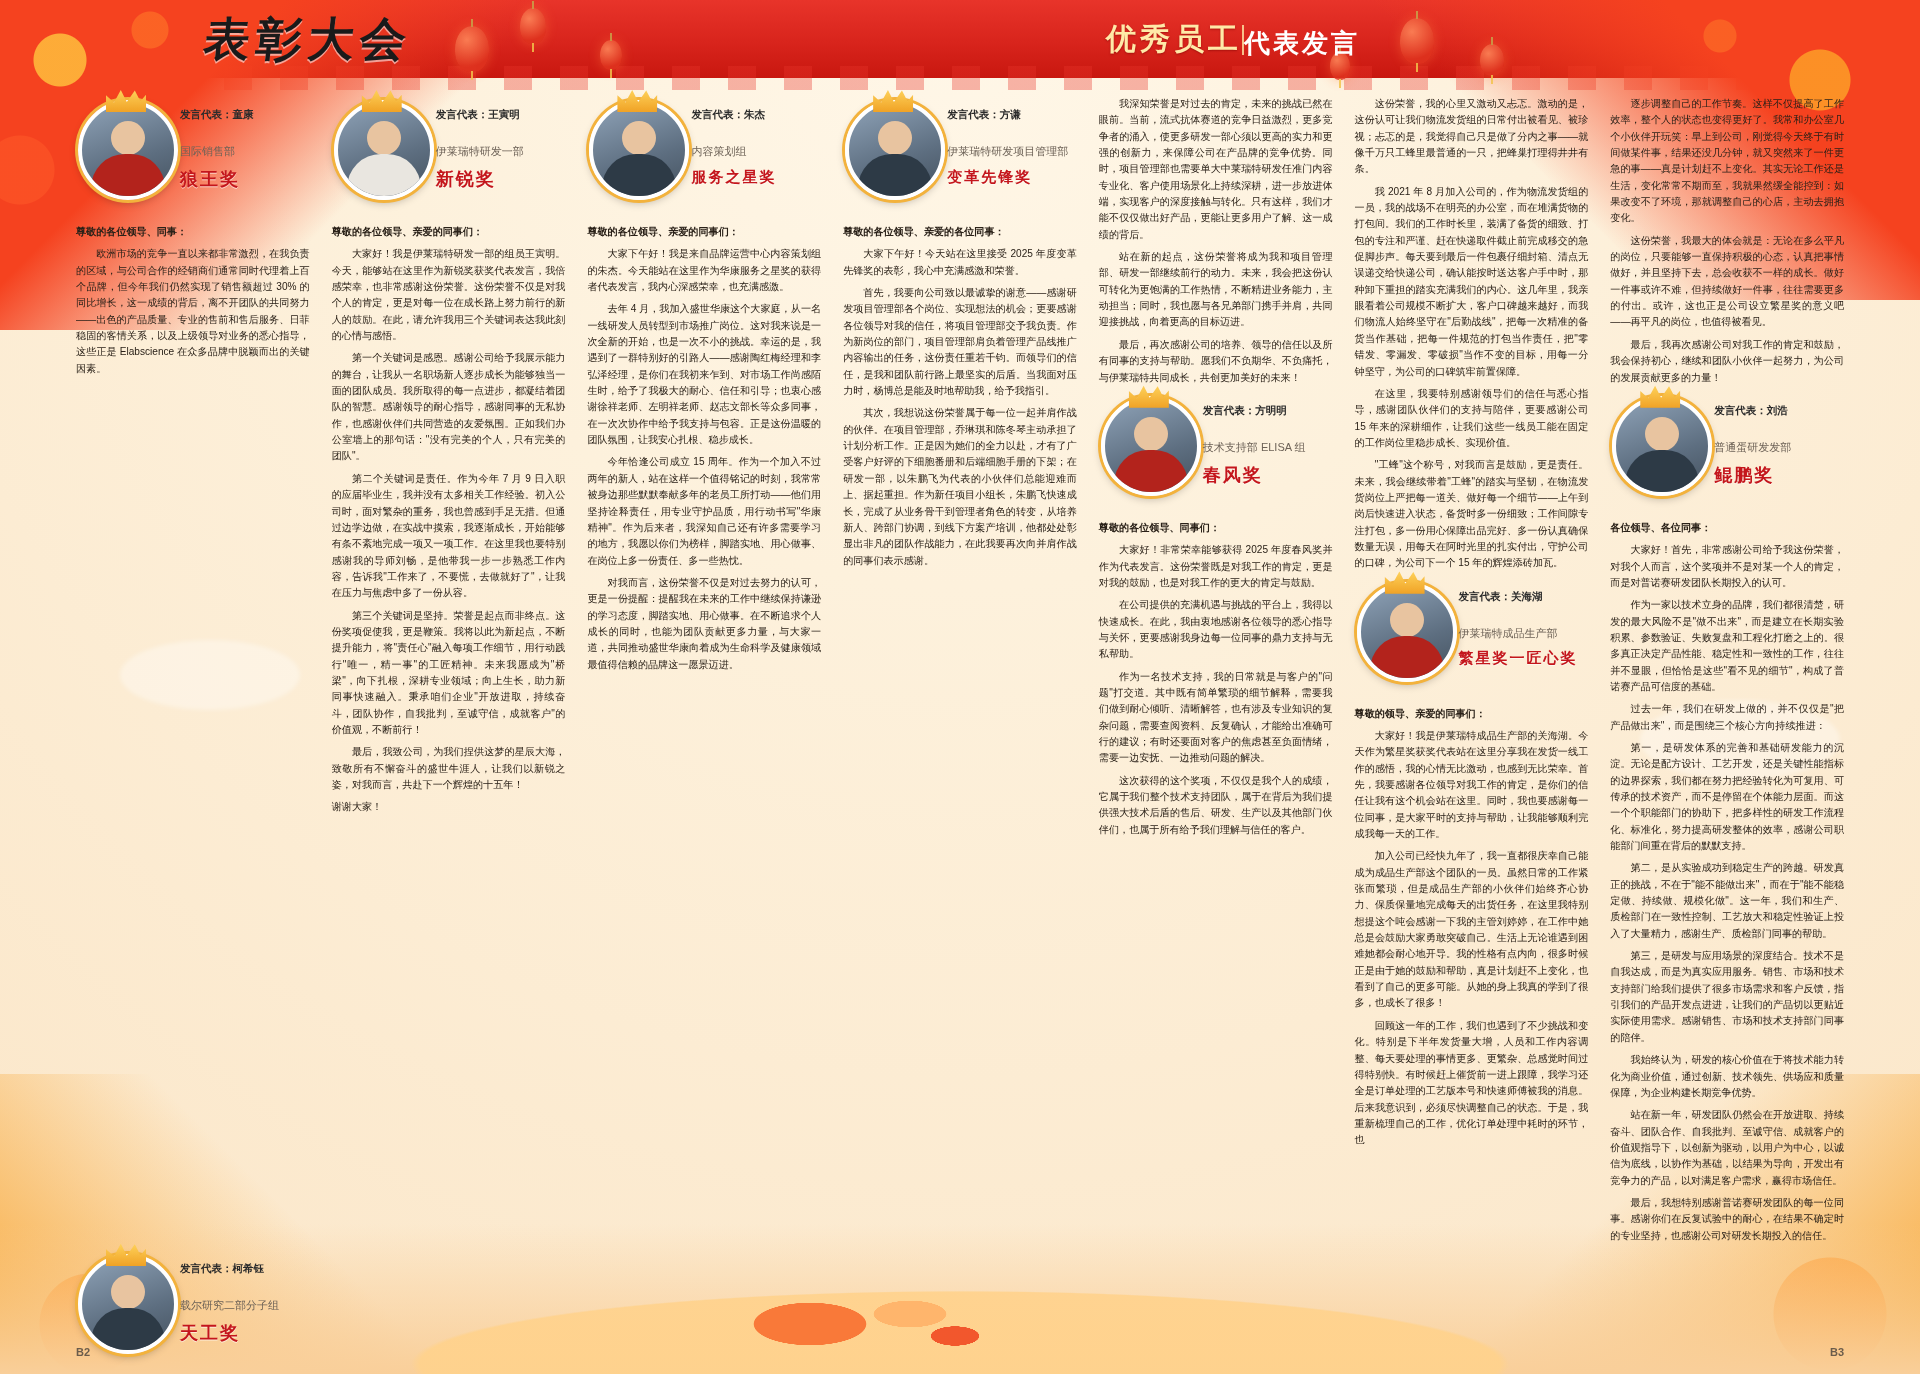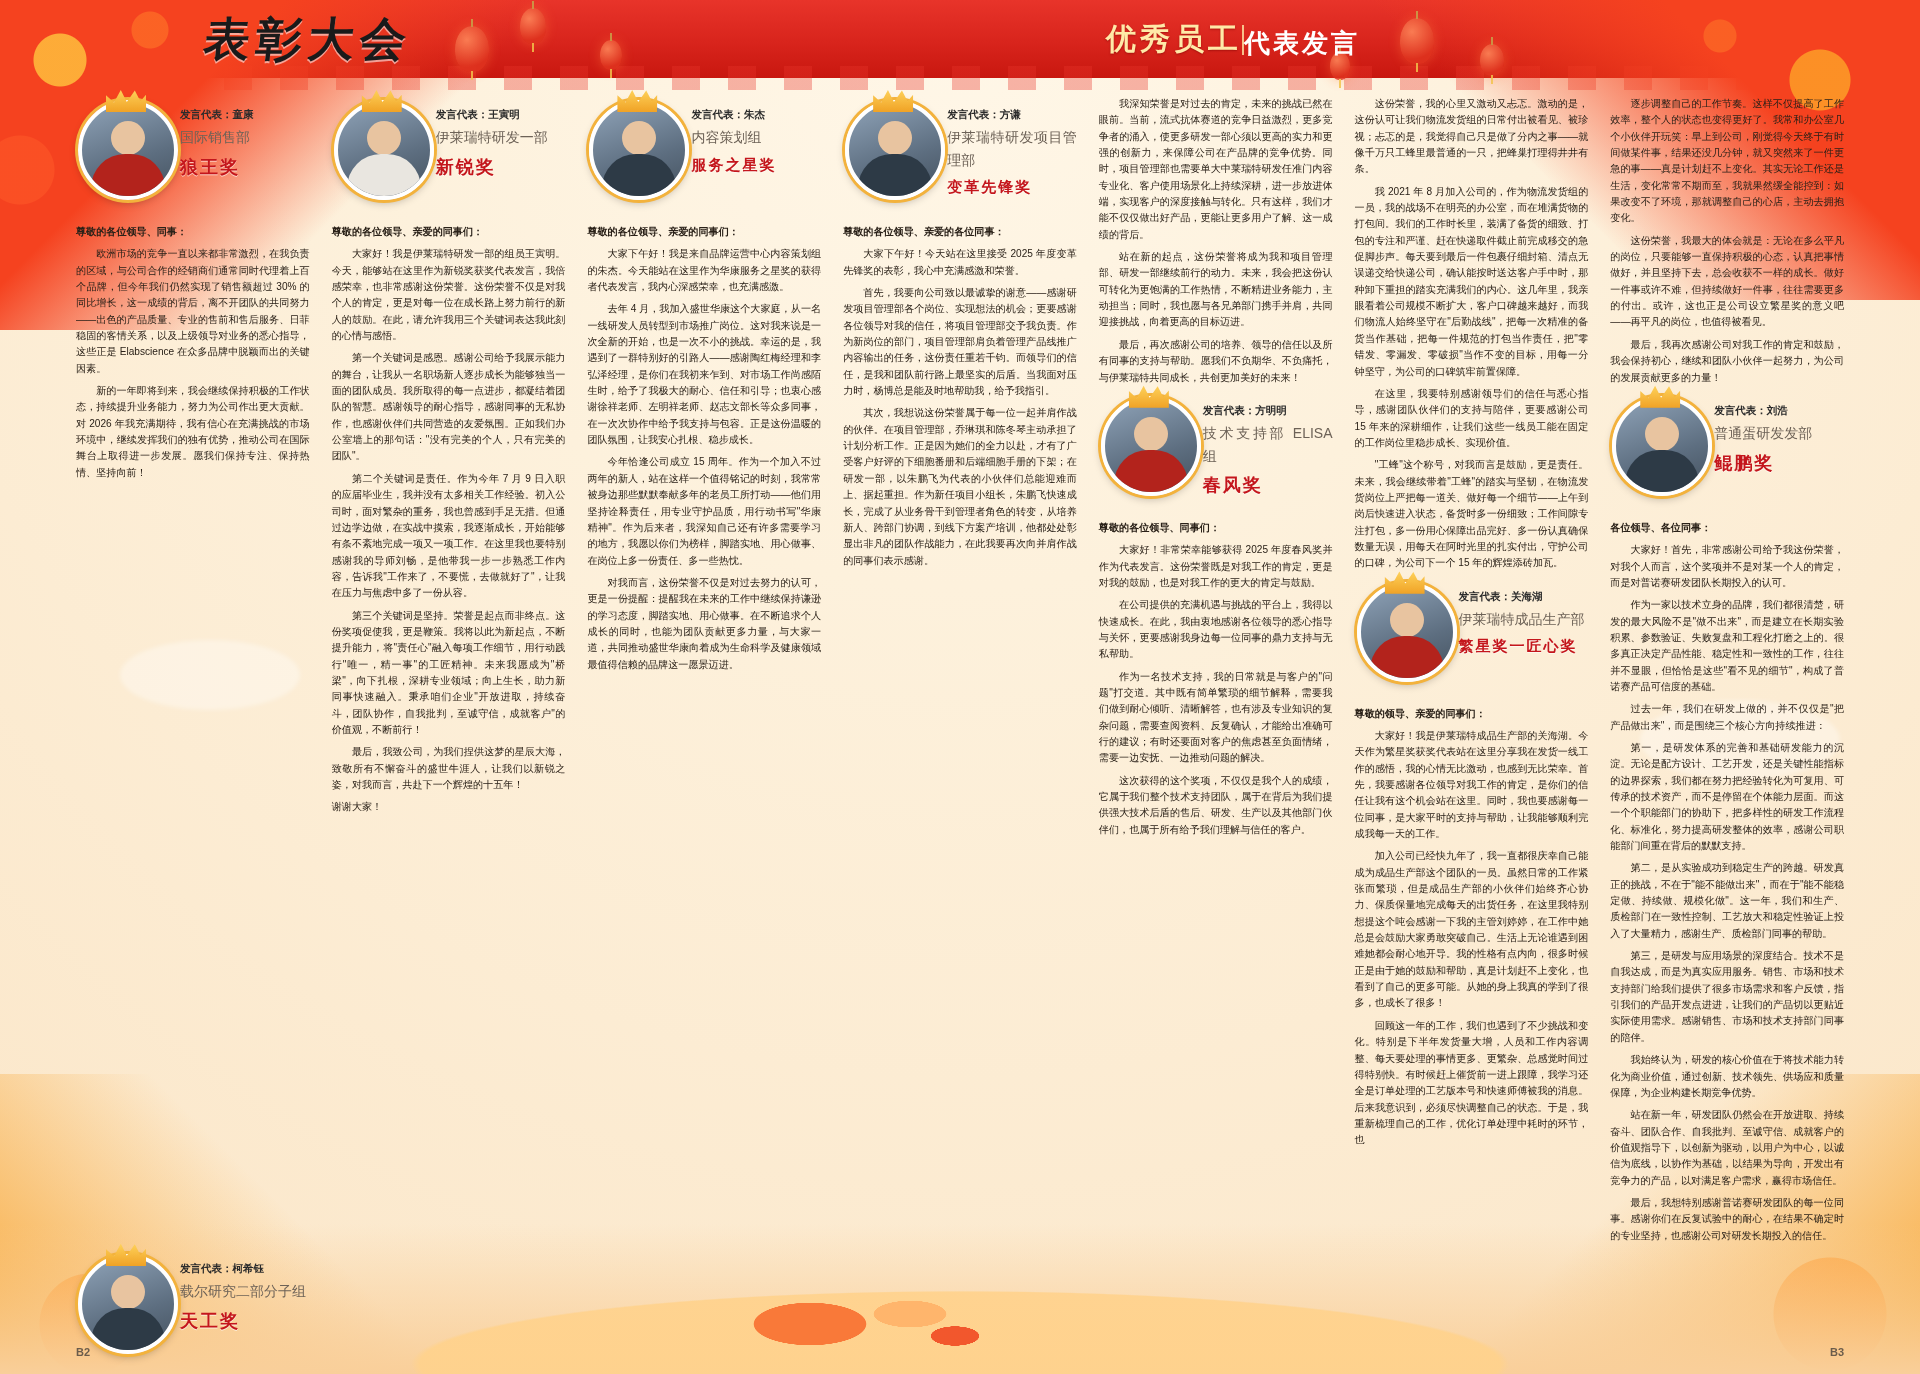--- a/index.html
+++ b/index.html
@@ -150,21 +150,21 @@
     position:absolute;left:30px;top:-8px;width:40px;height:24px;
     background:
       linear-gradient(180deg,#ffd55e,#f0a225);
     clip-path:polygon(0% 100%,0% 30%,20% 60%,37% 8%,52% 58%,72% 10%,86% 55%,100% 28%,100% 100%);
     filter:drop-shadow(0 1px 1px rgba(160,80,0,.4));
   }
   .sp-meta{
     position:absolute;left:104px;top:10px;right:0;
   }
   .sp-rep{font-size:10.5px;color:#2b2b2b;font-weight:bold;}
-  .sp-dept{font-size:14px;color:#6d6257;margin-top:3px;}
+  .sp-dept{font-size:11px;color:#6d6257;margin-top:20px;}
   .sp-award{
     margin-top:4px;display:inline-block;
     font-family:"Liberation Serif","DejaVu Serif",serif;
     font-size:18px;font-weight:bold;color:#c4161c;letter-spacing:2px;
     text-shadow:0 1px 0 rgba(255,255,255,.6);
   }
   .sp-award.long{font-size:15px;}
 
   .pagenum{
     position:absolute;bottom:16px;font-size:11px;color:#6b5c4b;font-weight:bold;
@@ -208,21 +208,20 @@
           <div class="speaker">
             <div class="sp-photo red">
               <div class="head"></div>
               <div class="body"></div>
             </div>
             <div class="crown"></div>
             <div class="sp-meta"><div class="sp-rep">发言代表：童康</div><div class="sp-dept">国际销售部</div><div class="sp-award">狼王奖</div></div>
           </div>
           <p class="salute">尊敬的各位领导、同事：</p>
           <p class="para">欧洲市场的竞争一直以来都非常激烈，在我负责的区域，与公司合作的经销商们通常同时代理着上百个品牌，但今年我们仍然实现了销售额超过 30% 的同比增长，这一成绩的背后，离不开团队的共同努力——出色的产品质量、专业的售前和售后服务、日菲稳固的客情关系，以及上级领导对业务的悉心指导，这些正是 Elabscience 在众多品牌中脱颖而出的关键因素。</p>
-          <p class="para">新的一年即将到来，我会继续保持积极的工作状态，持续提升业务能力，努力为公司作出更大贡献。对 2026 年我充满期待，我有信心在充满挑战的市场环境中，继续发挥我们的独有优势，推动公司在国际舞台上取得进一步发展。愿我们保持专注、保持热情、坚持向前！</p>
         </div>
       </div>
       <div class="col">
         <div class="col-inner">
           <div class="speaker">
             <div class="sp-photo white">
               <div class="head"></div>
               <div class="body"></div>
             </div>
             <div class="crown"></div>

